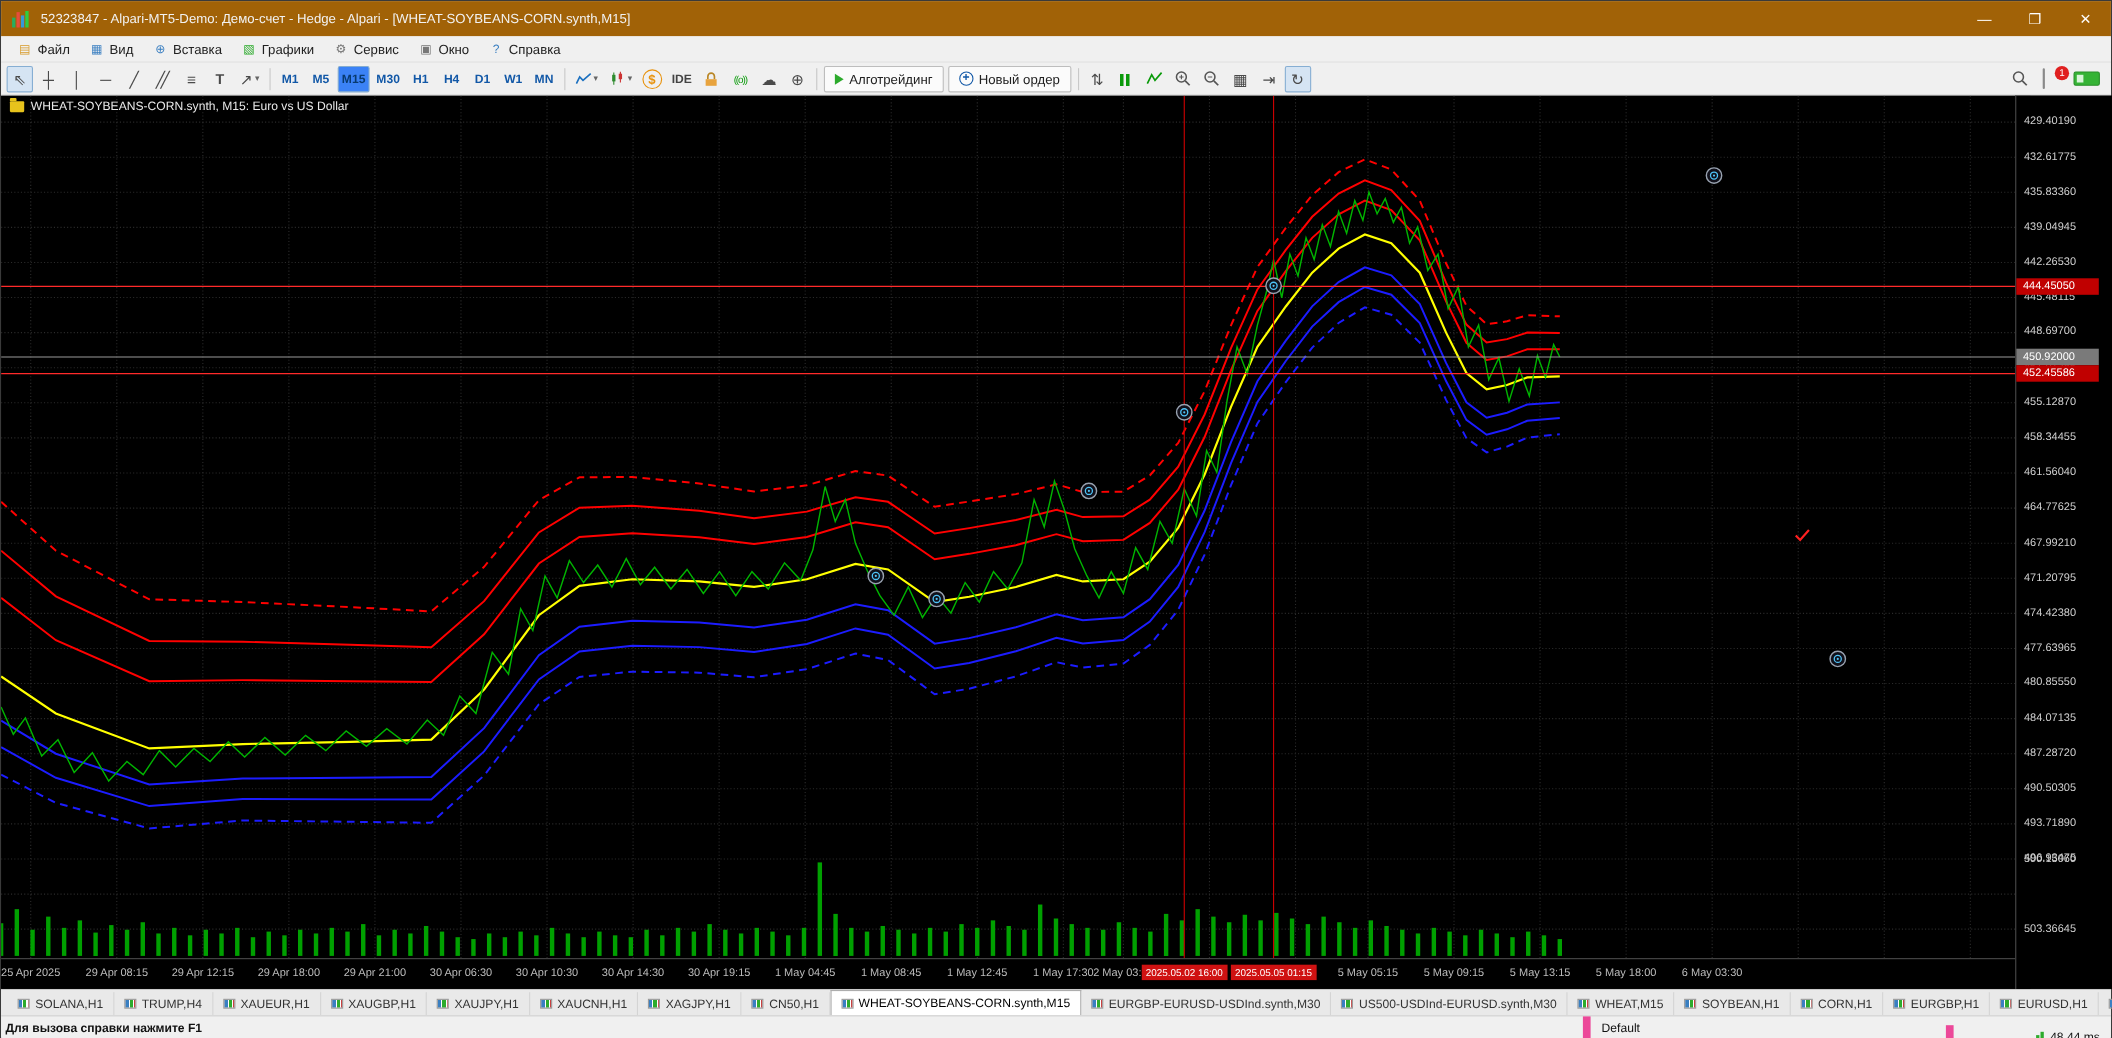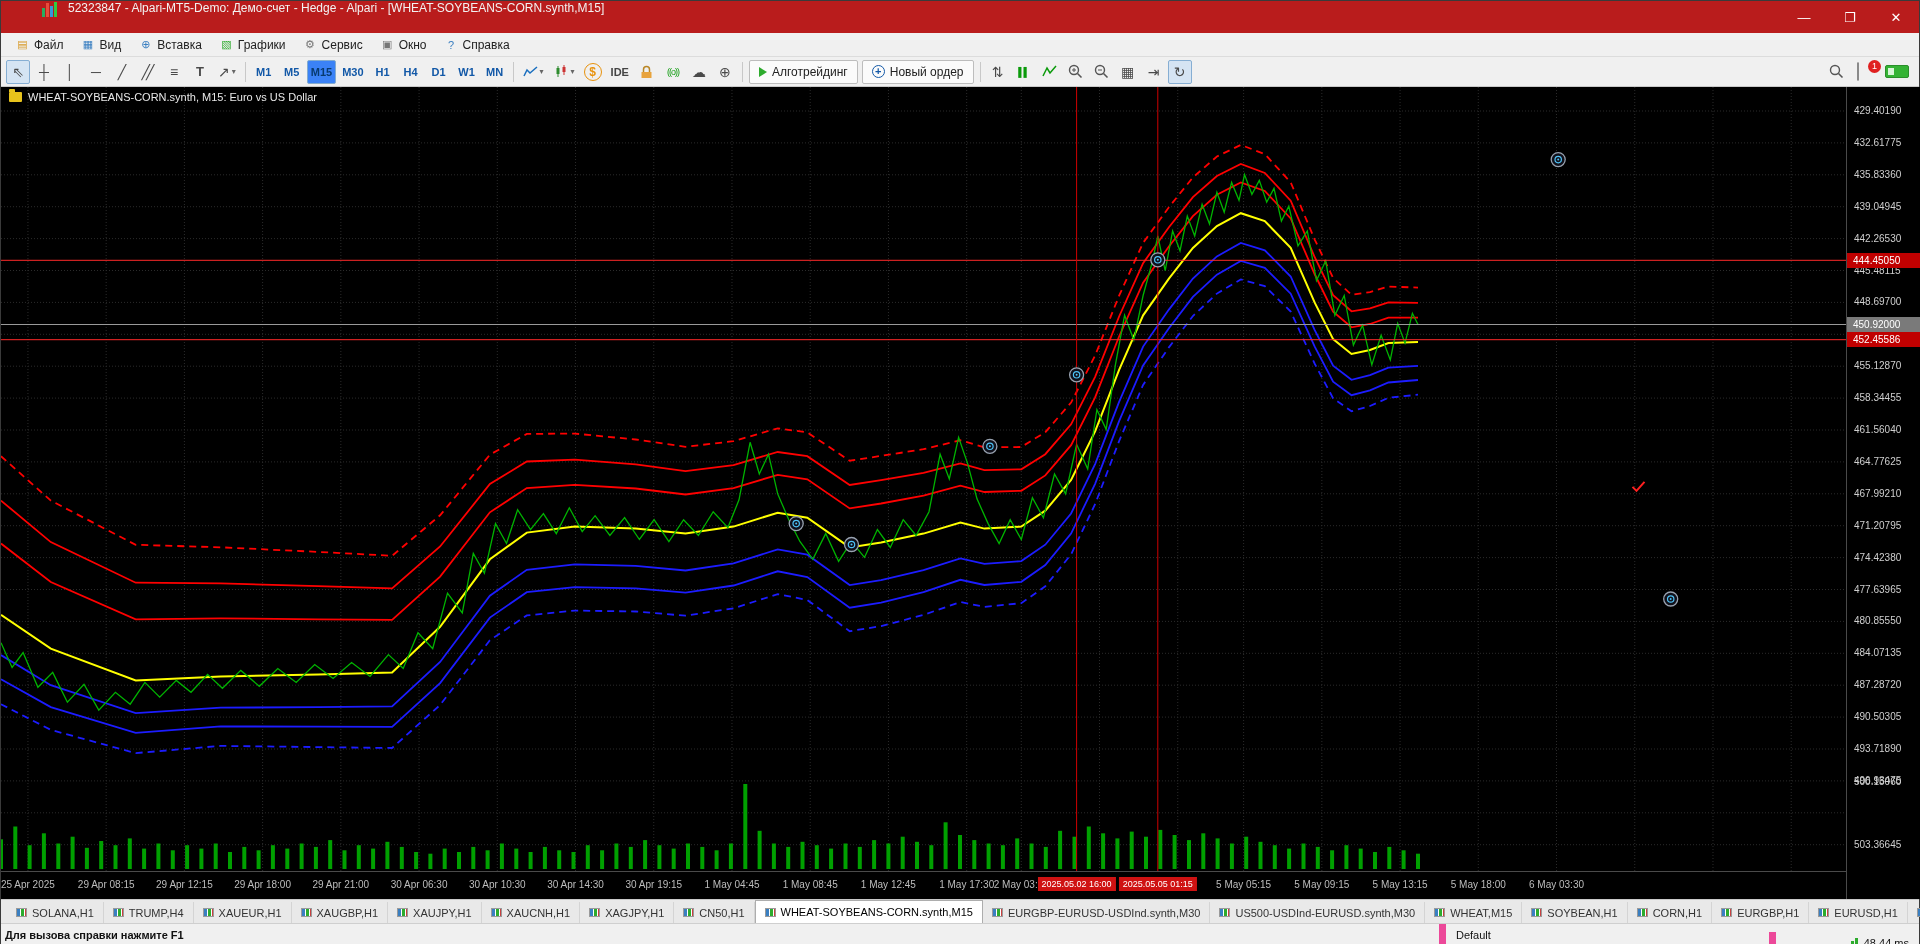--- a/index.html
+++ b/index.html
@@ -1,21 +1,21 @@
 <!DOCTYPE html>
 <html><head>
 <meta charset="utf-8">
 <style>
   * { margin:0; padding:0; box-sizing:border-box; }
   html,body { width:1920px; height:944px; overflow:hidden; background:#000;
               font-family:"Liberation Sans", sans-serif; }
   .window { position:absolute; inset:0; width:1920px; height:944px; background:#f0f0f0; border:1px solid #3a3a3a; }
 
   
-  .titlebar { position:absolute; left:0; top:0; width:100%; height:32px; background:#b91c1c; display:flex; color:#fff;padding-left:31px; }
+  .titlebar { position:absolute; left:0; top:0; width:100%; height:32px; background:#a16207; display:flex; align-items:center; color:#fff; }
   .app-icon { width:18px; height:16px; margin:0 8px 0 10px; display:flex; align-items:flex-end; gap:1px; }
   .app-icon i { display:block; width:3px; background:#2ecc40; }
   .app-icon i:nth-child(1){height:9px;background:#27ae60;}
   .app-icon i:nth-child(2){height:14px;background:#e74c3c;}
   .app-icon i:nth-child(3){height:11px;background:#3498db;}
   .app-icon i:nth-child(4){height:15px;background:#2ecc40;}
   .title-text { font-size:12px; color:#f2f2f2; }
   .win-controls { margin-left:auto; display:flex; height:100%; }
   .win-btn { width:46px; height:100%; display:flex; align-items:center; justify-content:center; color:#fff; font-size:13px; cursor:default; }
 
@@ -48,21 +48,21 @@
   .battery { width:24px; height:13px; background:#35b335; border-radius:2px; border:1px solid #2a8f2a; position:relative; }
   .battery i { position:absolute; left:2px; top:2px; bottom:2px; width:6px; background:#d9f5d9; display:block; }
 
   
   .chart-region { position:absolute; left:0; top:86px; width:1920px; height:812px; background:#000; }
   .chart-svg-wrap { position:absolute; left:0; top:0; width:1845px; height:812px; }
   .chart-label { position:absolute; left:8px; top:4px; display:flex; align-items:center; gap:6px; z-index:5; }
   .folder-ic { width:13px; height:10px; background:#e7c31c; border-radius:1px; position:relative; }
   .folder-ic:before { content:""; position:absolute; left:0; top:-3px; width:6px; height:3px; background:#e7c31c; border-radius:1px 1px 0 0; }
   .chart-label span.txt { color:#e8e8e8; font-size:11px; }
-  .price-axis { position:absolute; right:0; top:0; bottom:0; width:75px; background:#000; border-left:1px solid #4a4a4a; z-index:4; }
+  .price-axis { position:absolute; right:0; top:0; bottom:0; width:89px; background:#000; border-left:1px solid #4a4a4a; z-index:4; }
   .pa-tick { position:absolute; left:7px; font-size:10px; color:#cfcfcf; white-space:nowrap; }
   .pa-box { position:absolute; left:0; width:75px; height:15px; font-size:10px; color:#fff; line-height:15px; padding-left:6px; }
   .time-axis { position:absolute; left:0; bottom:0; width:1845px; height:28px; background:#000; border-top:1px solid #4a4a4a; z-index:3; }
   .ta-label { position:absolute; top:7px; transform:translateX(-50%); font-size:10px; color:#bdbdbd; white-space:nowrap; }
   .ta-box { position:absolute; top:5px; transform:translateX(-50%); background:#cf1212; color:#fff; font-size:9px; padding:2px 4px; white-space:nowrap; z-index:2; }
 
   .grid { stroke:#2b2b2b; stroke-width:1; stroke-dasharray:1 2; }
   .g-green { fill:none; stroke:#00b400; stroke-width:1.3; }
   .g-yellow { fill:none; stroke:#ffff00; stroke-width:2; }
   .g-red { fill:none; stroke:#ff0000; stroke-width:1.8; }

